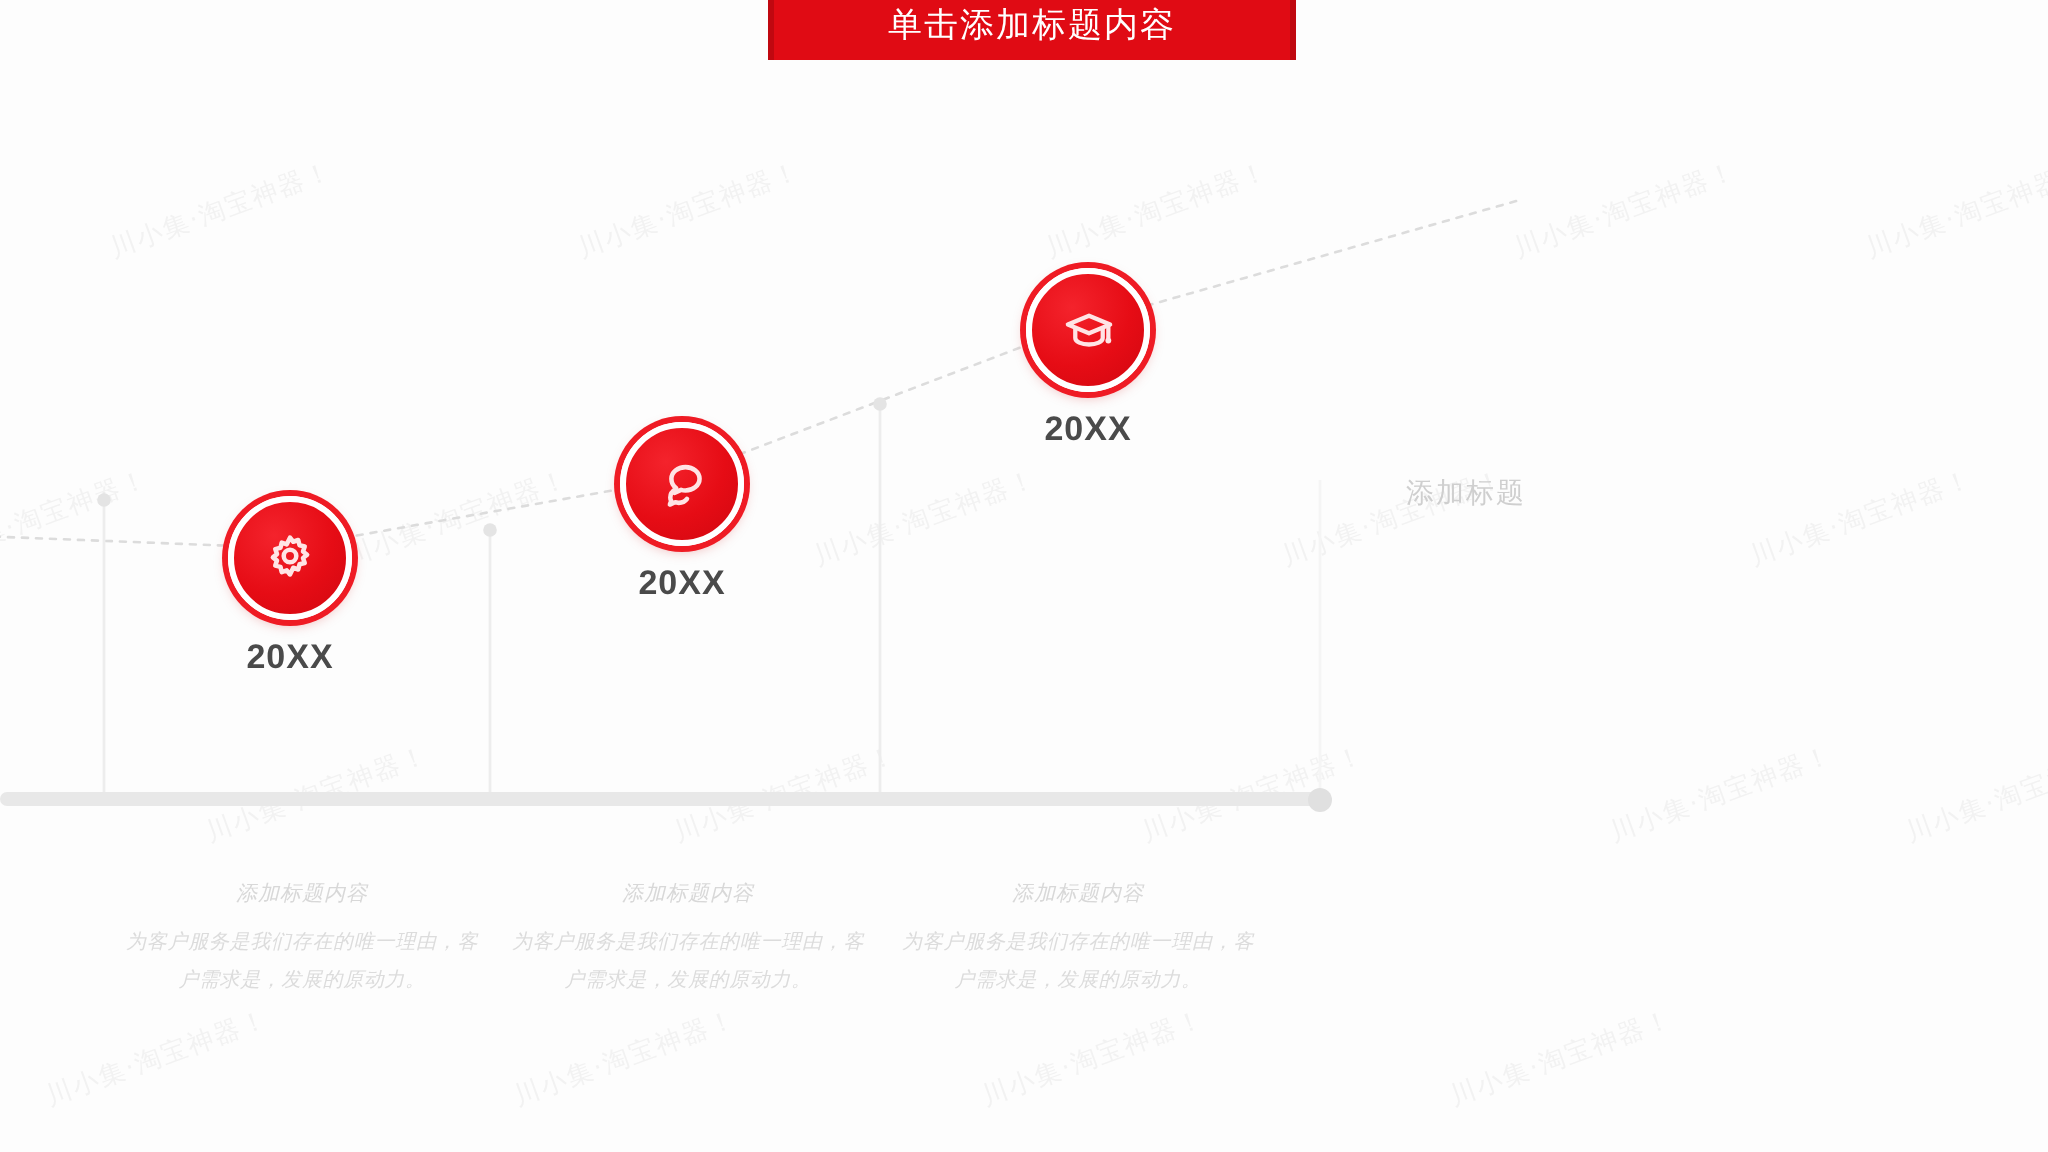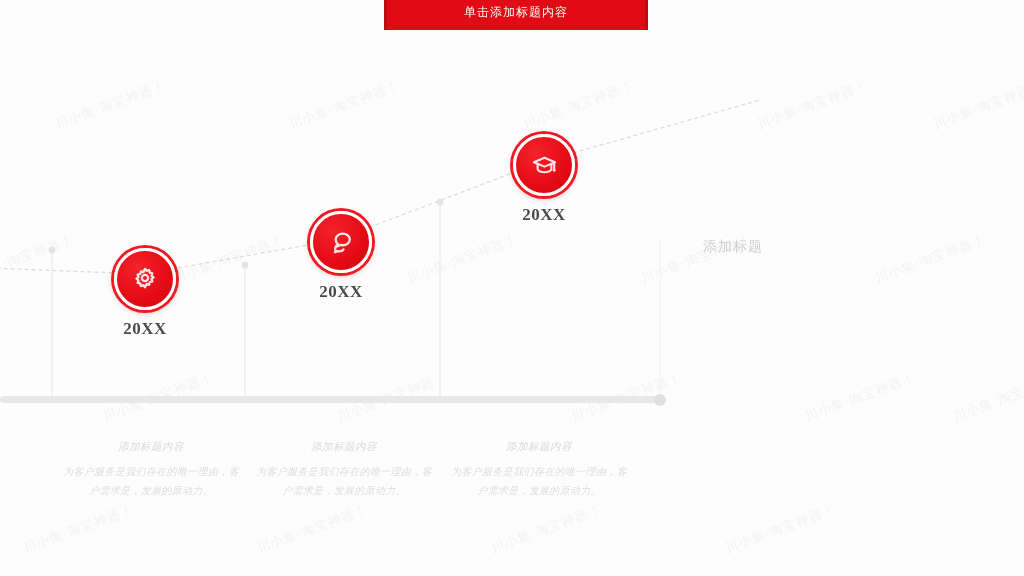--- a/index.html
+++ b/index.html
@@ -41,21 +41,21 @@
     height: 36px;
     background: #e00b14;
     display: flex;
     align-items: center;
     justify-content: center;
     z-index: 20;
     box-shadow: inset 3px 0 0 #c00810, inset -3px 0 0 #c00810;
   }
   #title-banner .title-text {
     color: #ffffff;
-    font-size: 12px;
+    font-size: 17px;
     letter-spacing: 1px;
     font-family: "DejaVu Sans", "Liberation Sans", sans-serif;
   }
 
   
   #diagram-svg {
     position: absolute;
     left: 0;
     top: 0;
     z-index: 5;
@@ -80,21 +80,21 @@
     align-items: center;
     justify-content: center;
   }
   .milestone-circle svg { display: block; }
   .milestone-year {
     margin-top: 9px;
     font-size: 17px;
     font-weight: bold;
     color: #4a4a4a;
     letter-spacing: 0.5px;
-    font-family: Liberation Serif, serif;
+    font-family: Liberation Sans, sans-serif;
   }
 
   
   .caption {
     position: absolute;
     width: 176px;
     text-align: center;
     z-index: 10;
     font-style: italic;
   }

